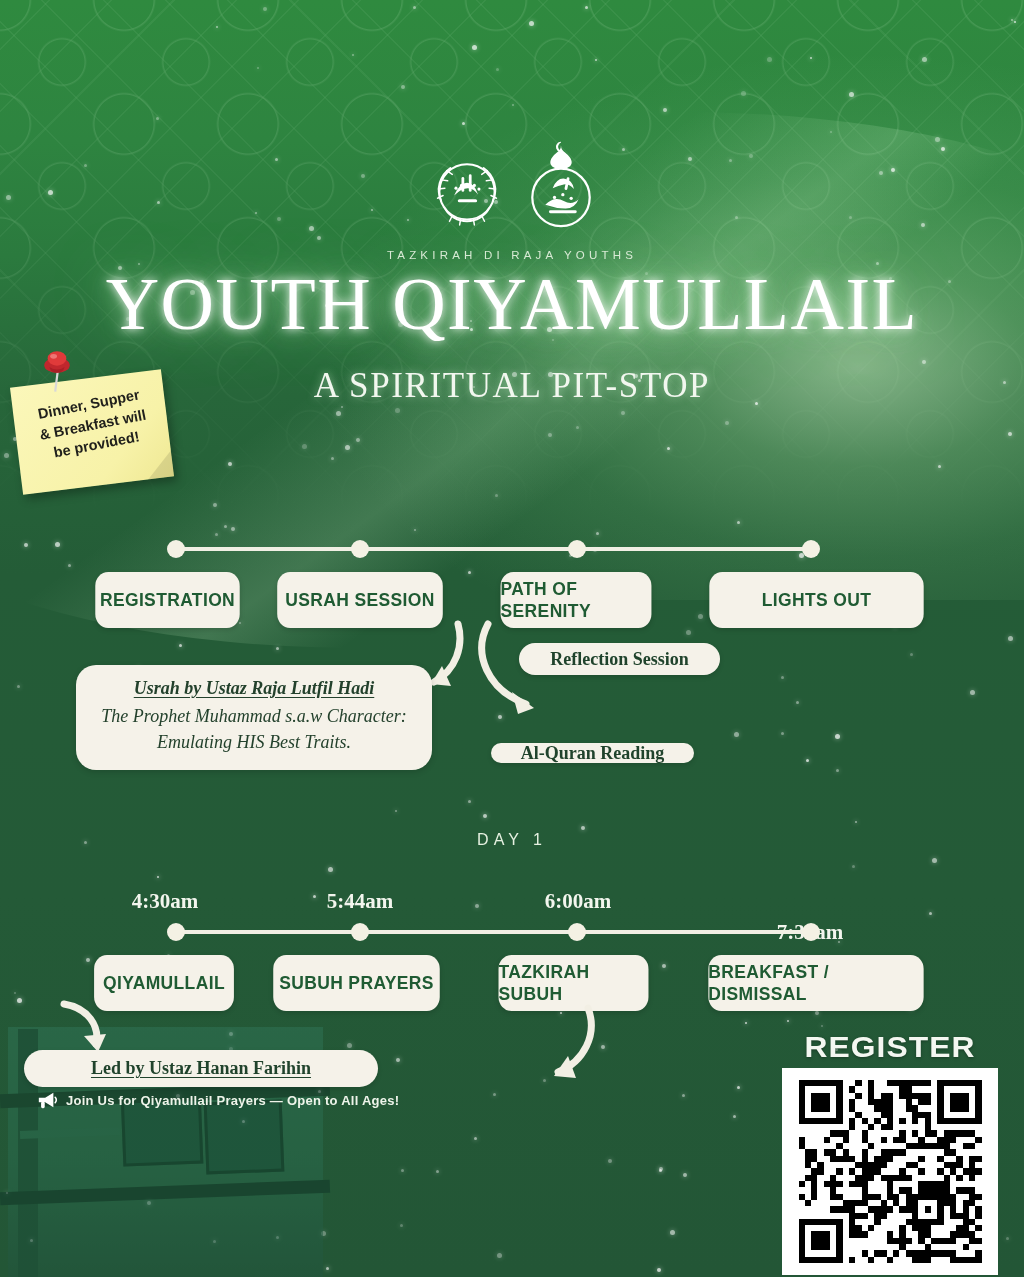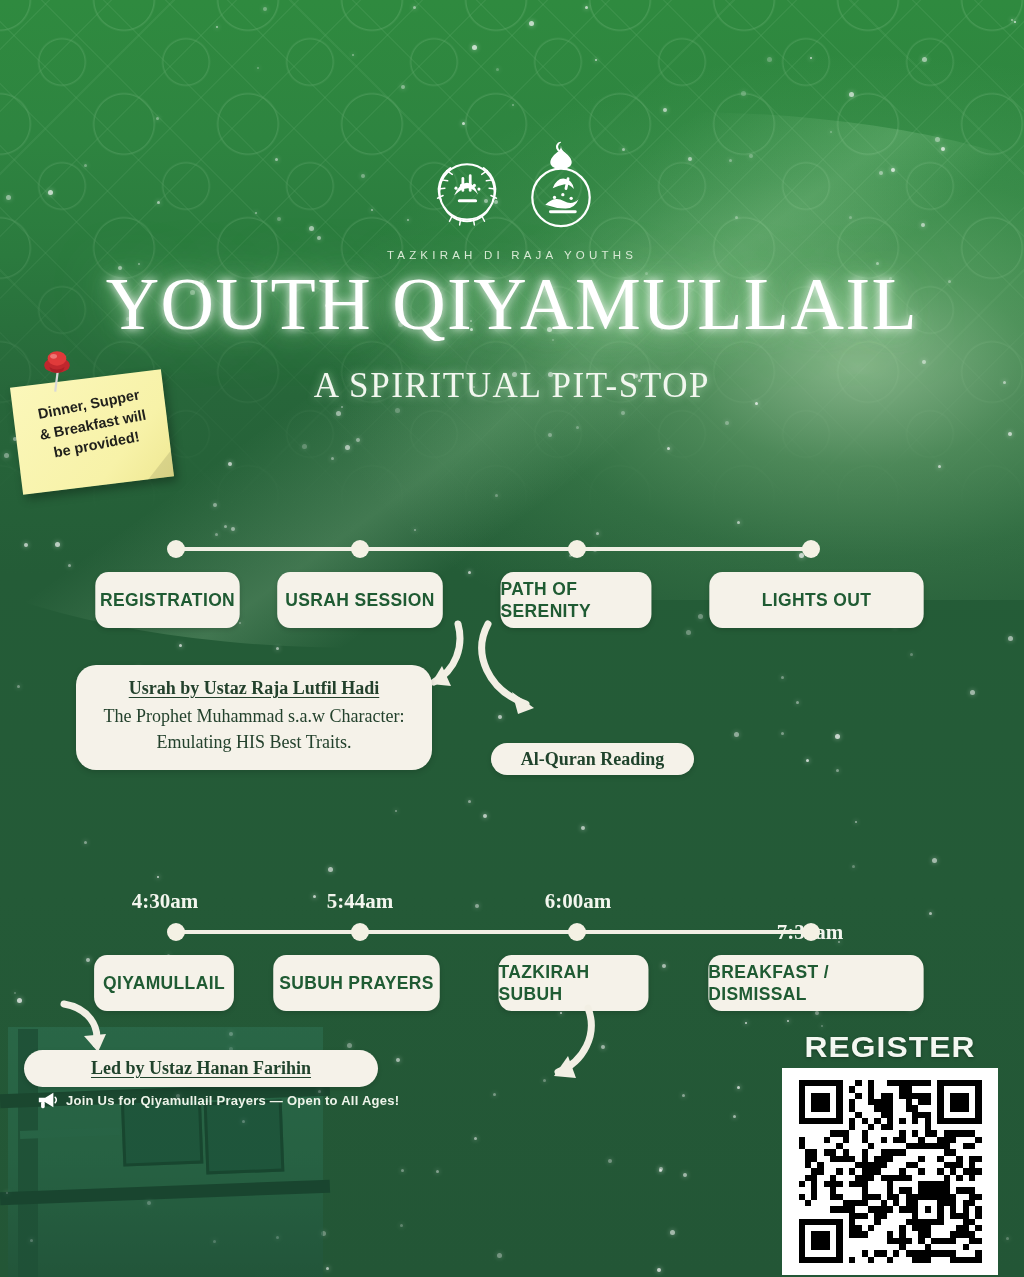--- a/index.html
+++ b/index.html
@@ -230,20 +230,21 @@
 
   .detail {
     position: absolute;
     background: #f5f2e9;
     border-radius: 20px;
     padding: 13px 18px 15px;
     text-align: center;
     color: #23412c;
     font-family: "Liberation Serif", serif;
     box-shadow: 0 2px 6px rgba(0,0,0,.16);
+    font-style: italic;
   }
   .detail-title {
     font-weight: bold;
     font-size: 18px;
     text-decoration: underline;
     text-underline-offset: 3px;
     margin-bottom: 5px;
     display: block;
   }
   .detail-line { display: block; font-size: 18px; line-height: 1.42; }
@@ -598,28 +599,30 @@
 
   <svg class="arrow" style="left:398px; top:620px; width:70px; height:84px;" viewBox="0 0 70 84">
     <path d="M60 4 C66 26 58 50 36 62" stroke="#f2efe4" stroke-width="7" fill="none" stroke-linecap="round"></path>
     <path d="M44 46 L33 64 L53 66 Z" fill="#f2efe4"></path>
   </svg>
   <svg class="arrow" style="left:466px; top:620px; width:96px; height:110px;" viewBox="0 0 96 110">
     <path d="M22 4 C6 34 22 70 60 84" stroke="#f2efe4" stroke-width="7" fill="none" stroke-linecap="round"></path>
     <path d="M46 72 L68 88 L52 94 Z" fill="#f2efe4"></path>
   </svg>
 
-  <div class="pill" style="left:491px; top:743px; width:203px; height:32px;">Al-Quran Reading</div>
+  <div class="pill" style="left:519px; top:643px; width:201px; height:32px;">Reflection Session</div>
+  <div class="pill" style="left:491px; top:743px; width:203px; height:20px;">Al-Quran Reading</div>
 
   <div class="detail" style="left:76px; top:665px; width:356px;">
     <span class="detail-title">Usrah by Ustaz Raja Lutfil Hadi</span>
     <span class="detail-line">The Prophet Muhammad s.a.w Character:</span>
     <span class="detail-line">Emulating HIS Best Traits.</span>
   </div>
 
+  <div class="day-label" id="day1-label">DAY 1</div>
 
   <div class="time-row" style="top:889px;">
     <div class="time" style="left:85px;">4:30am</div>
     <div class="time" style="left:280px;">5:44am</div>
     <div class="time" style="left:498px;">6:00am</div>
     <div class="time" style="left:730px;margin-top:31px;">7:30am</div>
   </div>
 
   <div class="tl-line" style="left:176px; top:930px; width:637px;"></div>
   <div class="tl-dot" style="left:167px; top:923px;"></div>

